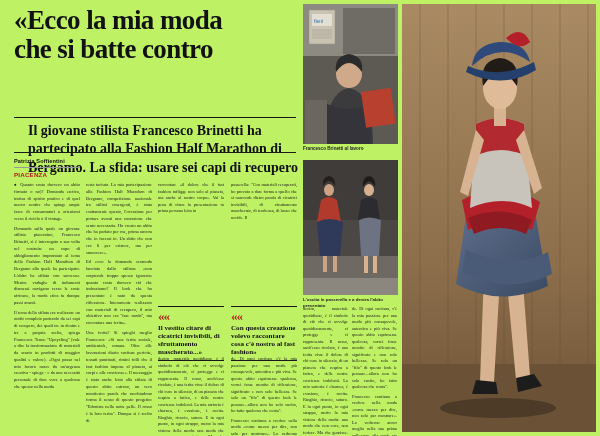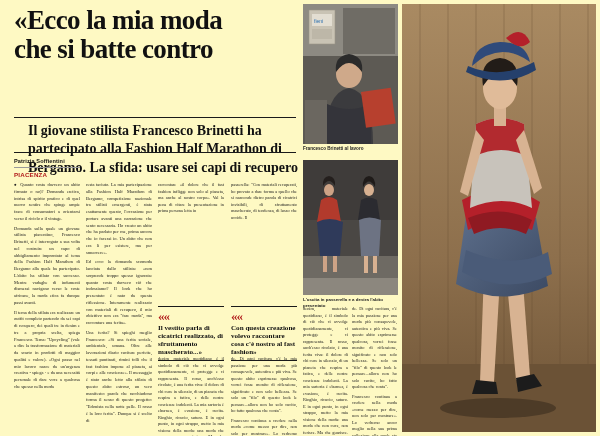--- a/index.html
+++ b/index.html
@@ -6,21 +6,21 @@
   html, body {
     margin: 0; padding: 0;
     width: 600px; height: 436px;
     background: #ffffff;
     font-family: "Liberation Serif", serif;
     overflow: hidden;
   }
   .page {
     position: relative;
     width: 600px; height: 436px;
-    background: #fef9c3;
+    background: #bef264;
   }
 
   
   .headline-area {
     position: absolute;
     left: 14px; top: 6px;
     width: 282px;
   }
   .headline {
     font-family: "Liberation Serif", serif;
@@ -249,21 +249,21 @@
     <p>raccontare «il dolore che il fast fashion infligge non solo al pianeta, ma anche al nostro corpo». Val la pena di citare la presentazione in prima persona letta in</p>
   </div>
 
   <div class="lowcol" id="col4">
     <p>passerella: "Con materiali recuperati, ho provato a dare forma a quello che si nasconde dietro parola di cicatrici invisibili, di sfruttamento mascherato, di tendenza, di lusso che uccide. Il</p>
   </div>
 
   <div class="quotebox" id="quote1">
     <div class="qline-top"></div>
     <div class="qmark">««</div>
-    <div class="qtext">Il vestito parla di cicatrici realizzato, di sfruttamento mascherato...»</div>
+    <div class="qtext">Il vestito citare di cicatrici invisibili, di sfruttamento mascherato...»</div>
     <div class="qline-bot"></div>
   </div>
 
   <div class="quotebox" id="quote2">
     <div class="qline-top"></div>
     <div class="qmark">««</div>
     <div class="qtext">Con questa creazione volevo raccontare cosa c'è nostro al fast fashion»</div>
     <div class="qline-bot"></div>
   </div>
 

